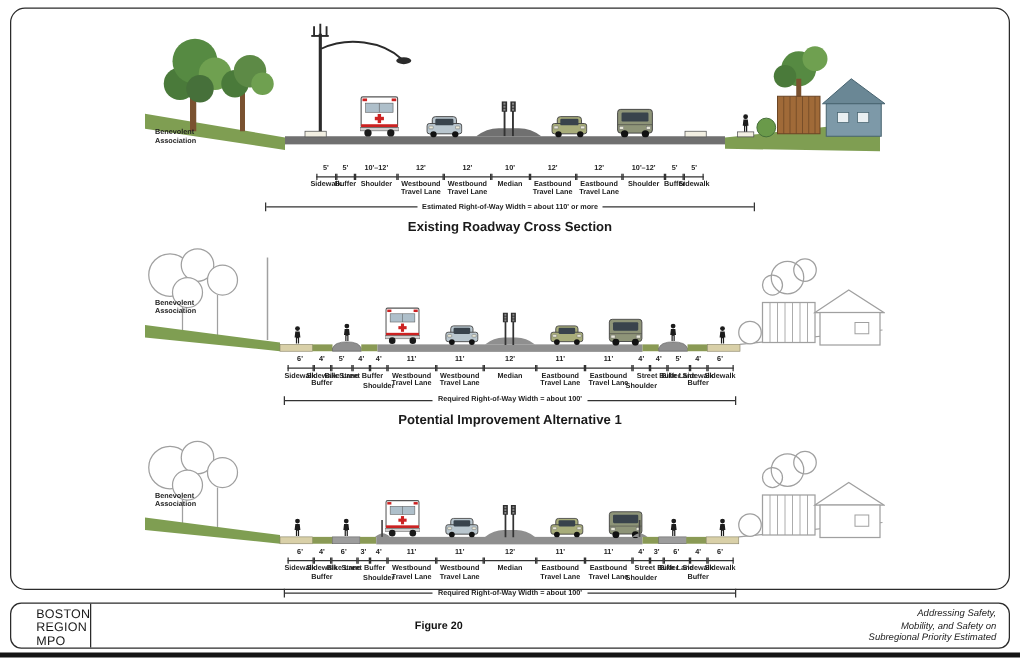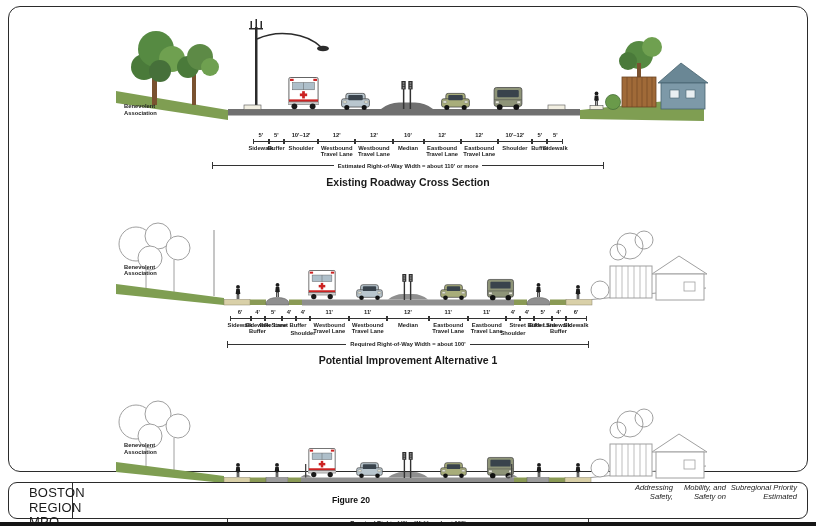--- a/index.html
+++ b/index.html
@@ -2,21 +2,21 @@
 <html><head>
 <meta charset="utf-8">
 <style>
   * { margin:0; padding:0; box-sizing:border-box; }
   html,body { width:816px; height:528px; background:#fff; font-family:"Liberation Sans", sans-serif; }
   .sheet { position:relative; width:816px; height:528px; background:#fff; overflow:hidden; }
 
   .main-box {
     position:absolute; left:8px; top:6px; width:800px; height:466px;
     border:1.6px solid #2b2b2b; border-radius:12px;
-    display:flex; flex-direction:column; align-items:center; padding-top:8px;gap:24px;
+    display:flex; flex-direction:column; align-items:center; padding-top:8px;
   }
   .diagram { display:flex; flex-direction:column; align-items:center; }
   .scene-wrap { position:relative; width:600px; }
   .scene { display:block; }
   .side-label {
     position:absolute; width:58px; font-size:5.8px; font-weight:bold; color:#222; line-height:1.15;
   }
   .side-label.s1 { left:16px; top:88px; }
   .side-label.s23 { left:16px; top:48px; }
 
@@ -37,24 +37,24 @@
   .rl-text { font-size:5.8px; font-weight:bold; color:#222; padding:0 4px; white-space:nowrap; }
   .rowline.w1 { width:392px; } .rowline.w23 { width:362px; }
 
   .diagram-title { font-size:10.5px; font-weight:bold; color:#1a1a1a; margin-top:6px; margin-bottom:4px; text-align:center; }
 
   .footer-box {
     position:absolute; left:8px; top:482px; width:800px; height:37px;
     border:1.6px solid #2b2b2b; border-radius:9px; display:flex; align-items:stretch; background:#fff;
   }
   .footer-org { width:64px; padding:3px 0 0 8px; border-right:1.4px solid #2b2b2b; }
-  .footer-org div { font-size:13px; color:#1a1a1a; line-height:1.12; letter-spacing:0.2px;padding-left:12px; }
+  .footer-org div { font-size:10px; color:#1a1a1a; line-height:1.12; letter-spacing:0.2px;padding-left:12px; }
   .footer-center { flex:1; display:flex; flex-direction:column; justify-content:center; align-items:center; }
   .footer-center div { font-size:8.6px; font-weight:bold; color:#111; line-height:1.18; text-align:center; }
-  .footer-tag { width:178px; display:flex; flex-direction:row; padding-right:10px; }
+  .footer-tag { width:178px; display:flex; flex-direction:column; justify-content:center; padding-right:10px; }
   .footer-tag div { font-size:7.6px; font-style:italic; color:#222; text-align:right; line-height:1.25; }
 
   .bottom-bar { position:absolute; left:0; top:522px; width:816px; height:4px; background:#151515; }
   .defs-svg { position:absolute; width:0; height:0; }
 </style>
 </head>
 <body>
 
 <svg class="defs-svg" xmlns="http://www.w3.org/2000/svg">
   <defs>

